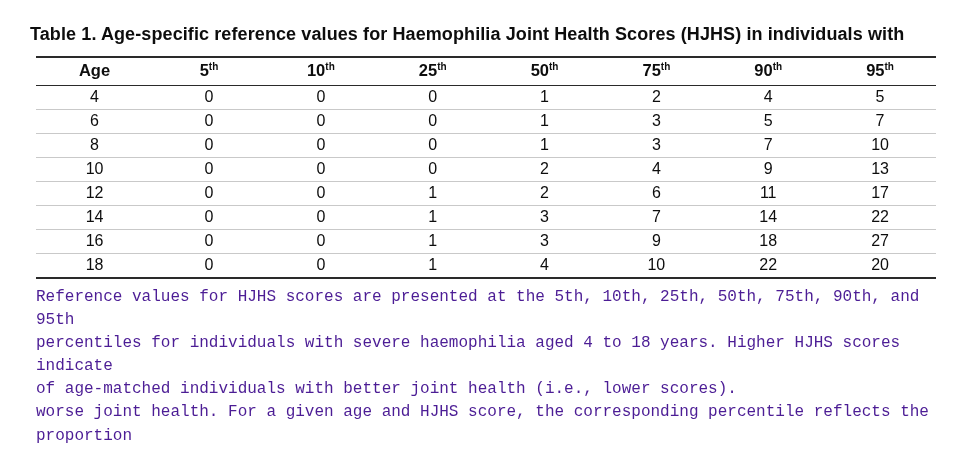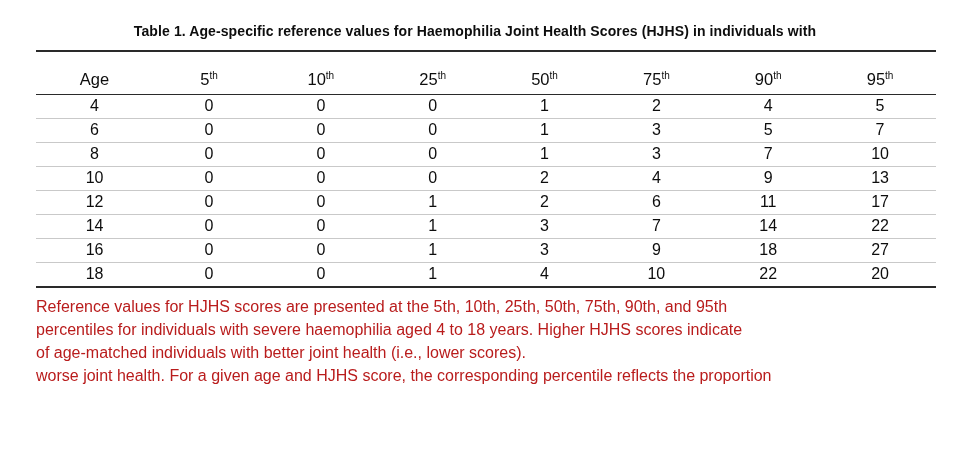--- a/index.html
+++ b/index.html
@@ -15,49 +15,48 @@
     color: #111111;
   }
   .page {
     width: 960px;
     height: 470px;
     box-sizing: border-box;
     padding: 22px 30px 10px 30px;
     position: relative;
   }
   .caption {
-    font-size: 14px;
+    font-size: 18px;
     line-height: 1.42;
     font-weight: 700;
     color: #0d0d0d;
     letter-spacing: 0.1px;
     margin: 0 0 2px 0;
     width: 890px;
-    text-align: center;
   }
   .caption .cap-line {
     display: block;
   }
   table.hjhs {
     border-collapse: collapse;
     width: 900px;
     margin: 8px 0 0 6px;
     table-layout: fixed;
   }
   table.hjhs th, table.hjhs td {
     text-align: center;
     font-size: 16px;
     padding: 2.5px 0 2.5px 0;
     color: #0d0d0d;
   }
   table.hjhs thead th {
-    font-weight: 400;
+    font-weight: 700;
     font-size: 16.5px;
     padding-bottom: 5px;
-    padding-top: 18px;
+    padding-top: 3px;
   }
   .sup {
     font-size: 10px;
     vertical-align: super;
     line-height: 0;
   }
   .rule-top td, .rule-top th {
     border-top: 2px solid #2a2a2a;
   }
   .rule-head-bottom th {
@@ -69,21 +68,22 @@
   table.hjhs tbody tr:last-child td {
     border-bottom: 2px solid #2a2a2a;
   }
   .col-age { width: 13%; }
   .col-p   { width: 12.42%; }
   .footnote {
     margin: 7px 0 12px 6px;
     width: 900px;
     font-size: 16px;
     line-height: 1.45;
-    color: #b91c1c;
+    color: #4c1d95;
+    font-family: Liberation Mono, monospace;
   }
   .footnote .fn-line {
     display: block;
   }
 </style>
 </head>
 <body>
 
 <div class="page">
 

